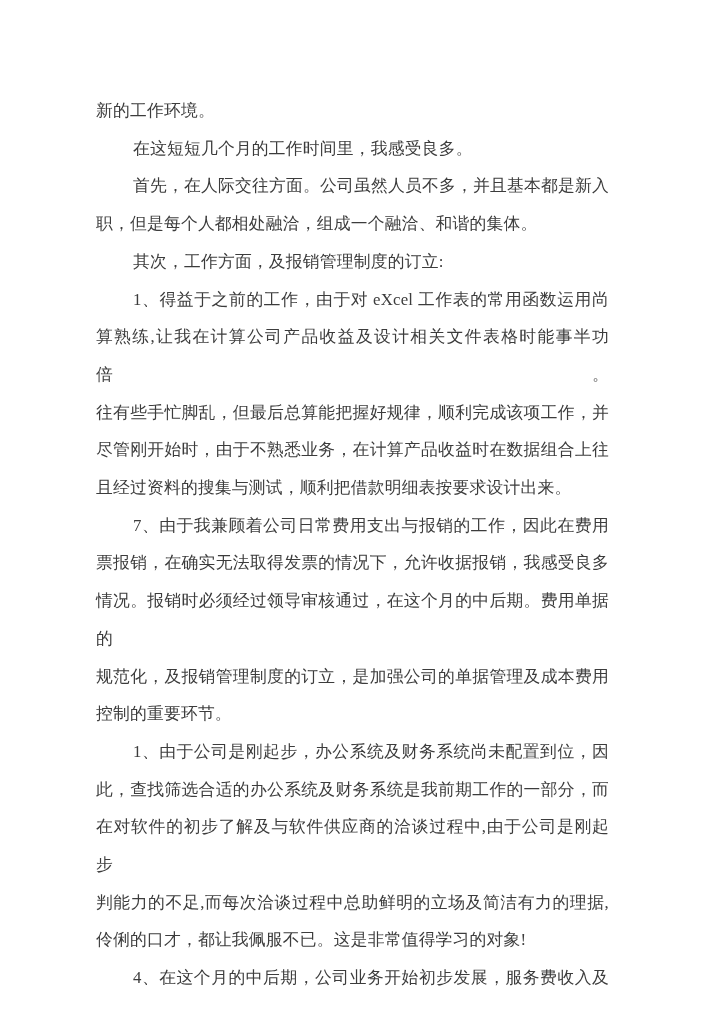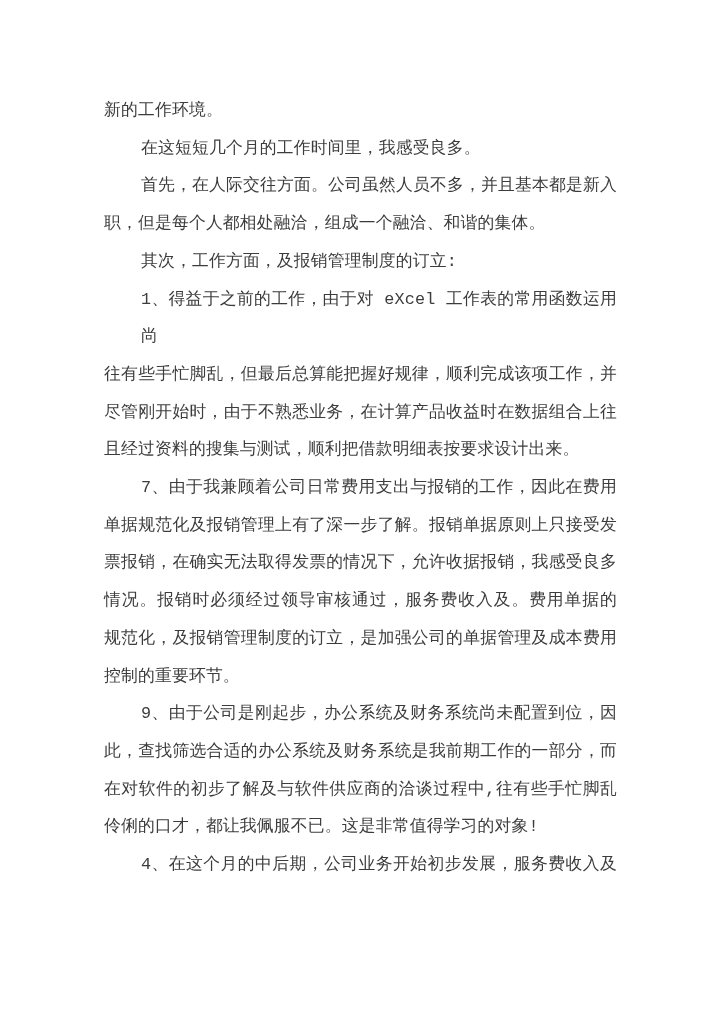--- a/index.html
+++ b/index.html
@@ -15,24 +15,24 @@
   }
   .page {
     position: absolute;
     left: 0; top: 0;
     width: 720px;
     height: 1017px;
     background: #ffffff;
   }
   .text-block {
     position: absolute;
-    left: 104px;
+    left: 96px;
     top: 92px;
     width: 513px;
-    font-family: Liberation Mono, monospace;
+    font-family: Liberation Serif, serif;
     font-size: 16.8px;
     color: #3c3c3c;
     letter-spacing: 0.2px;
   }
   .line {
     line-height: 37.7px;
     min-height: 37.7px;
     text-align: justify;
     text-justify: inter-ideograph;
   }
@@ -47,28 +47,29 @@
 <body style="background: rgb(255, 255, 255);">
 
 <div class="page">
   <div class="text-block" id="text-block" style="color: rgb(60, 60, 60);">
       <div class="line">新的工作环境。</div>
       <div class="line indent">在这短短几个月的工作时间里，我感受良多。</div>
       <div class="line indent fill">首先，在人际交往方面。公司虽然人员不多，并且基本都是新入</div>
       <div class="line">职，但是每个人都相处融洽，组成一个融洽、和谐的集体。</div>
       <div class="line indent">其次，工作方面，及报销管理制度的订立:</div>
       <div class="line indent fill">1、得益于之前的工作，由于对 eXcel 工作表的常用函数运用尚</div>
+      <div class="line fill">算熟练,让我在计算公司产品收益及设计相关文件表格时能事半功倍。</div>
       <div class="line fill">往有些手忙脚乱，但最后总算能把握好规律，顺利完成该项工作，并</div>
       <div class="line fill">尽管刚开始时，由于不熟悉业务，在计算产品收益时在数据组合上往</div>
       <div class="line">且经过资料的搜集与测试，顺利把借款明细表按要求设计出来。</div>
       <div class="line indent fill">7、由于我兼顾着公司日常费用支出与报销的工作，因此在费用</div>
-      <div class="line fill">单据规范化及报销管理上有了深一步了解。报销单据原则上只接受发</div>
       <div class="line fill">票报销，在确实无法取得发票的情况下，允许收据报销，我感受良多</div>
-      <div class="line fill">情况。报销时必须经过领导审核通过，服务费收入及。费用单据的</div>
+      <div class="line fill">情况。报销时必须经过领导审核通过，在这个月的中后期。费用单据的</div>
       <div class="line fill">规范化，及报销管理制度的订立，是加强公司的单据管理及成本费用</div>
       <div class="line">控制的重要环节。</div>
-      <div class="line indent fill">9、由于公司是刚起步，办公系统及财务系统尚未配置到位，因</div>
+      <div class="line indent fill">1、由于公司是刚起步，办公系统及财务系统尚未配置到位，因</div>
       <div class="line fill">此，查找筛选合适的办公系统及财务系统是我前期工作的一部分，而</div>
-      <div class="line fill">在对软件的初步了解及与软件供应商的洽谈过程中,往有些手忙脚乱</div>
+      <div class="line fill">在对软件的初步了解及与软件供应商的洽谈过程中,由于公司是刚起步</div>
+      <div class="line fill">判能力的不足,而每次洽谈过程中总助鲜明的立场及简洁有力的理据,</div>
       <div class="line">伶俐的口才，都让我佩服不已。这是非常值得学习的对象!</div>
       <div class="line indent fill">4、在这个月的中后期，公司业务开始初步发展，服务费收入及</div>
     </div>
 </div>
 
 </body></html>

